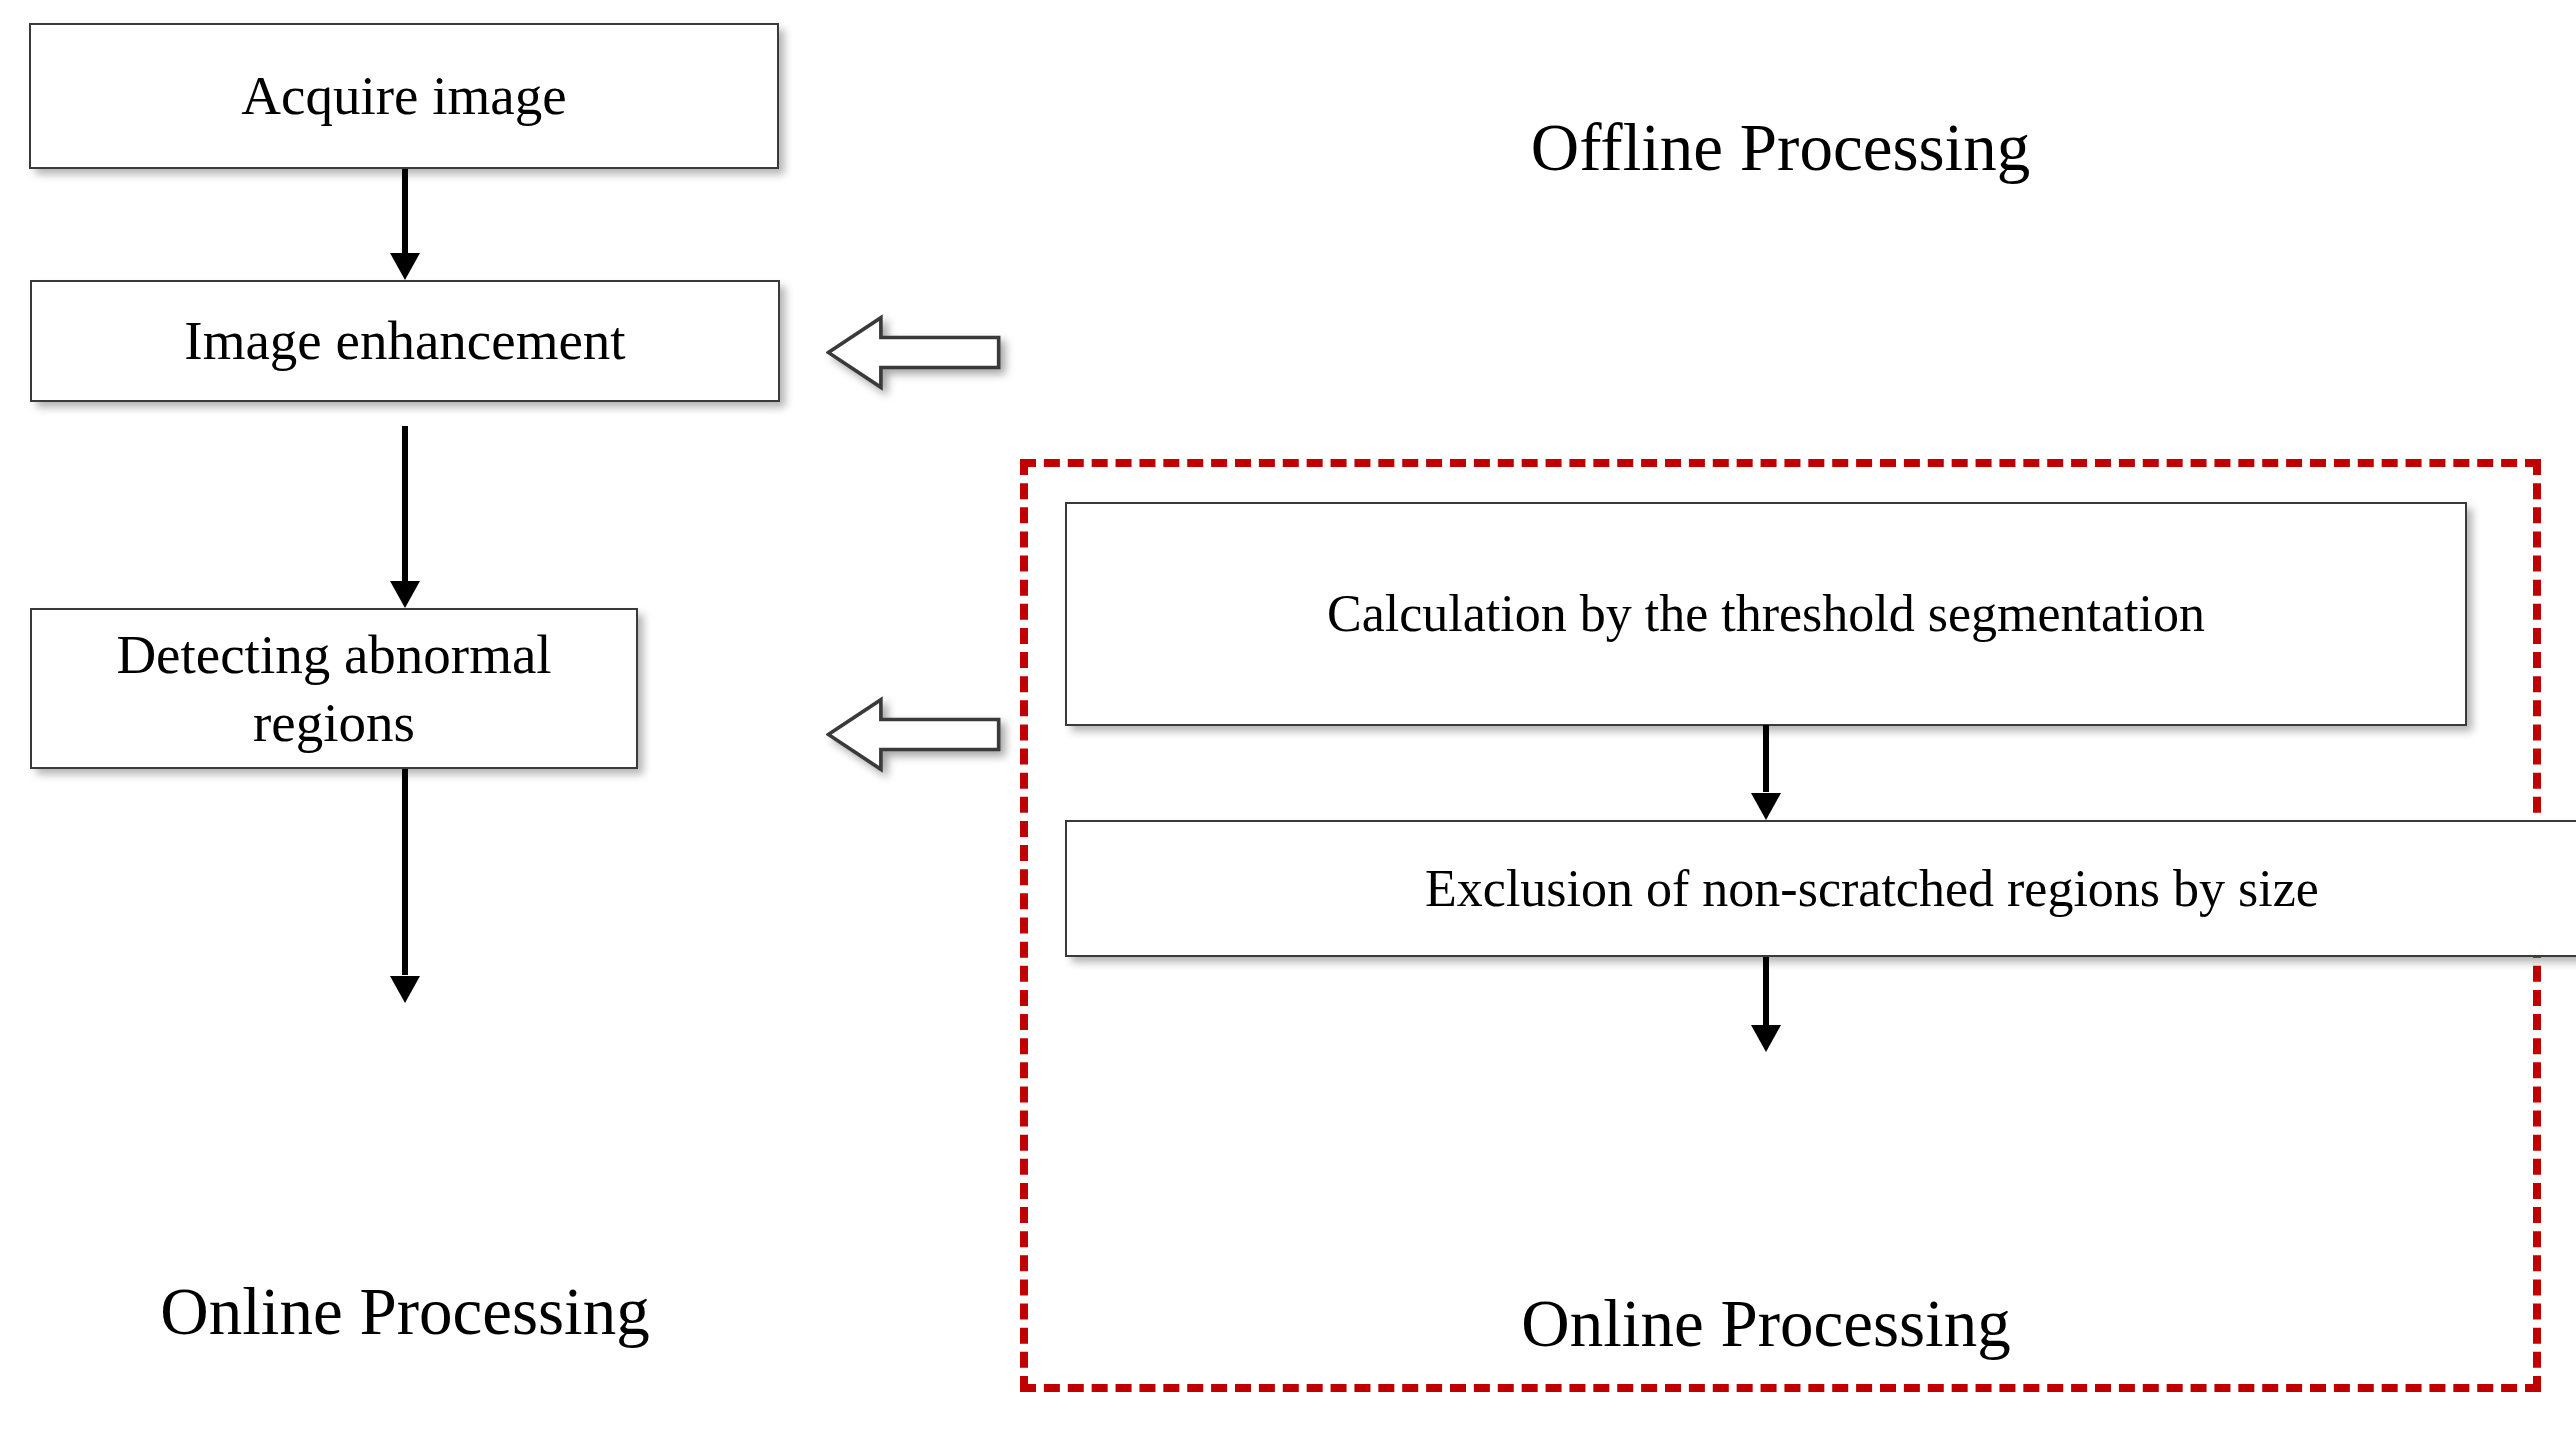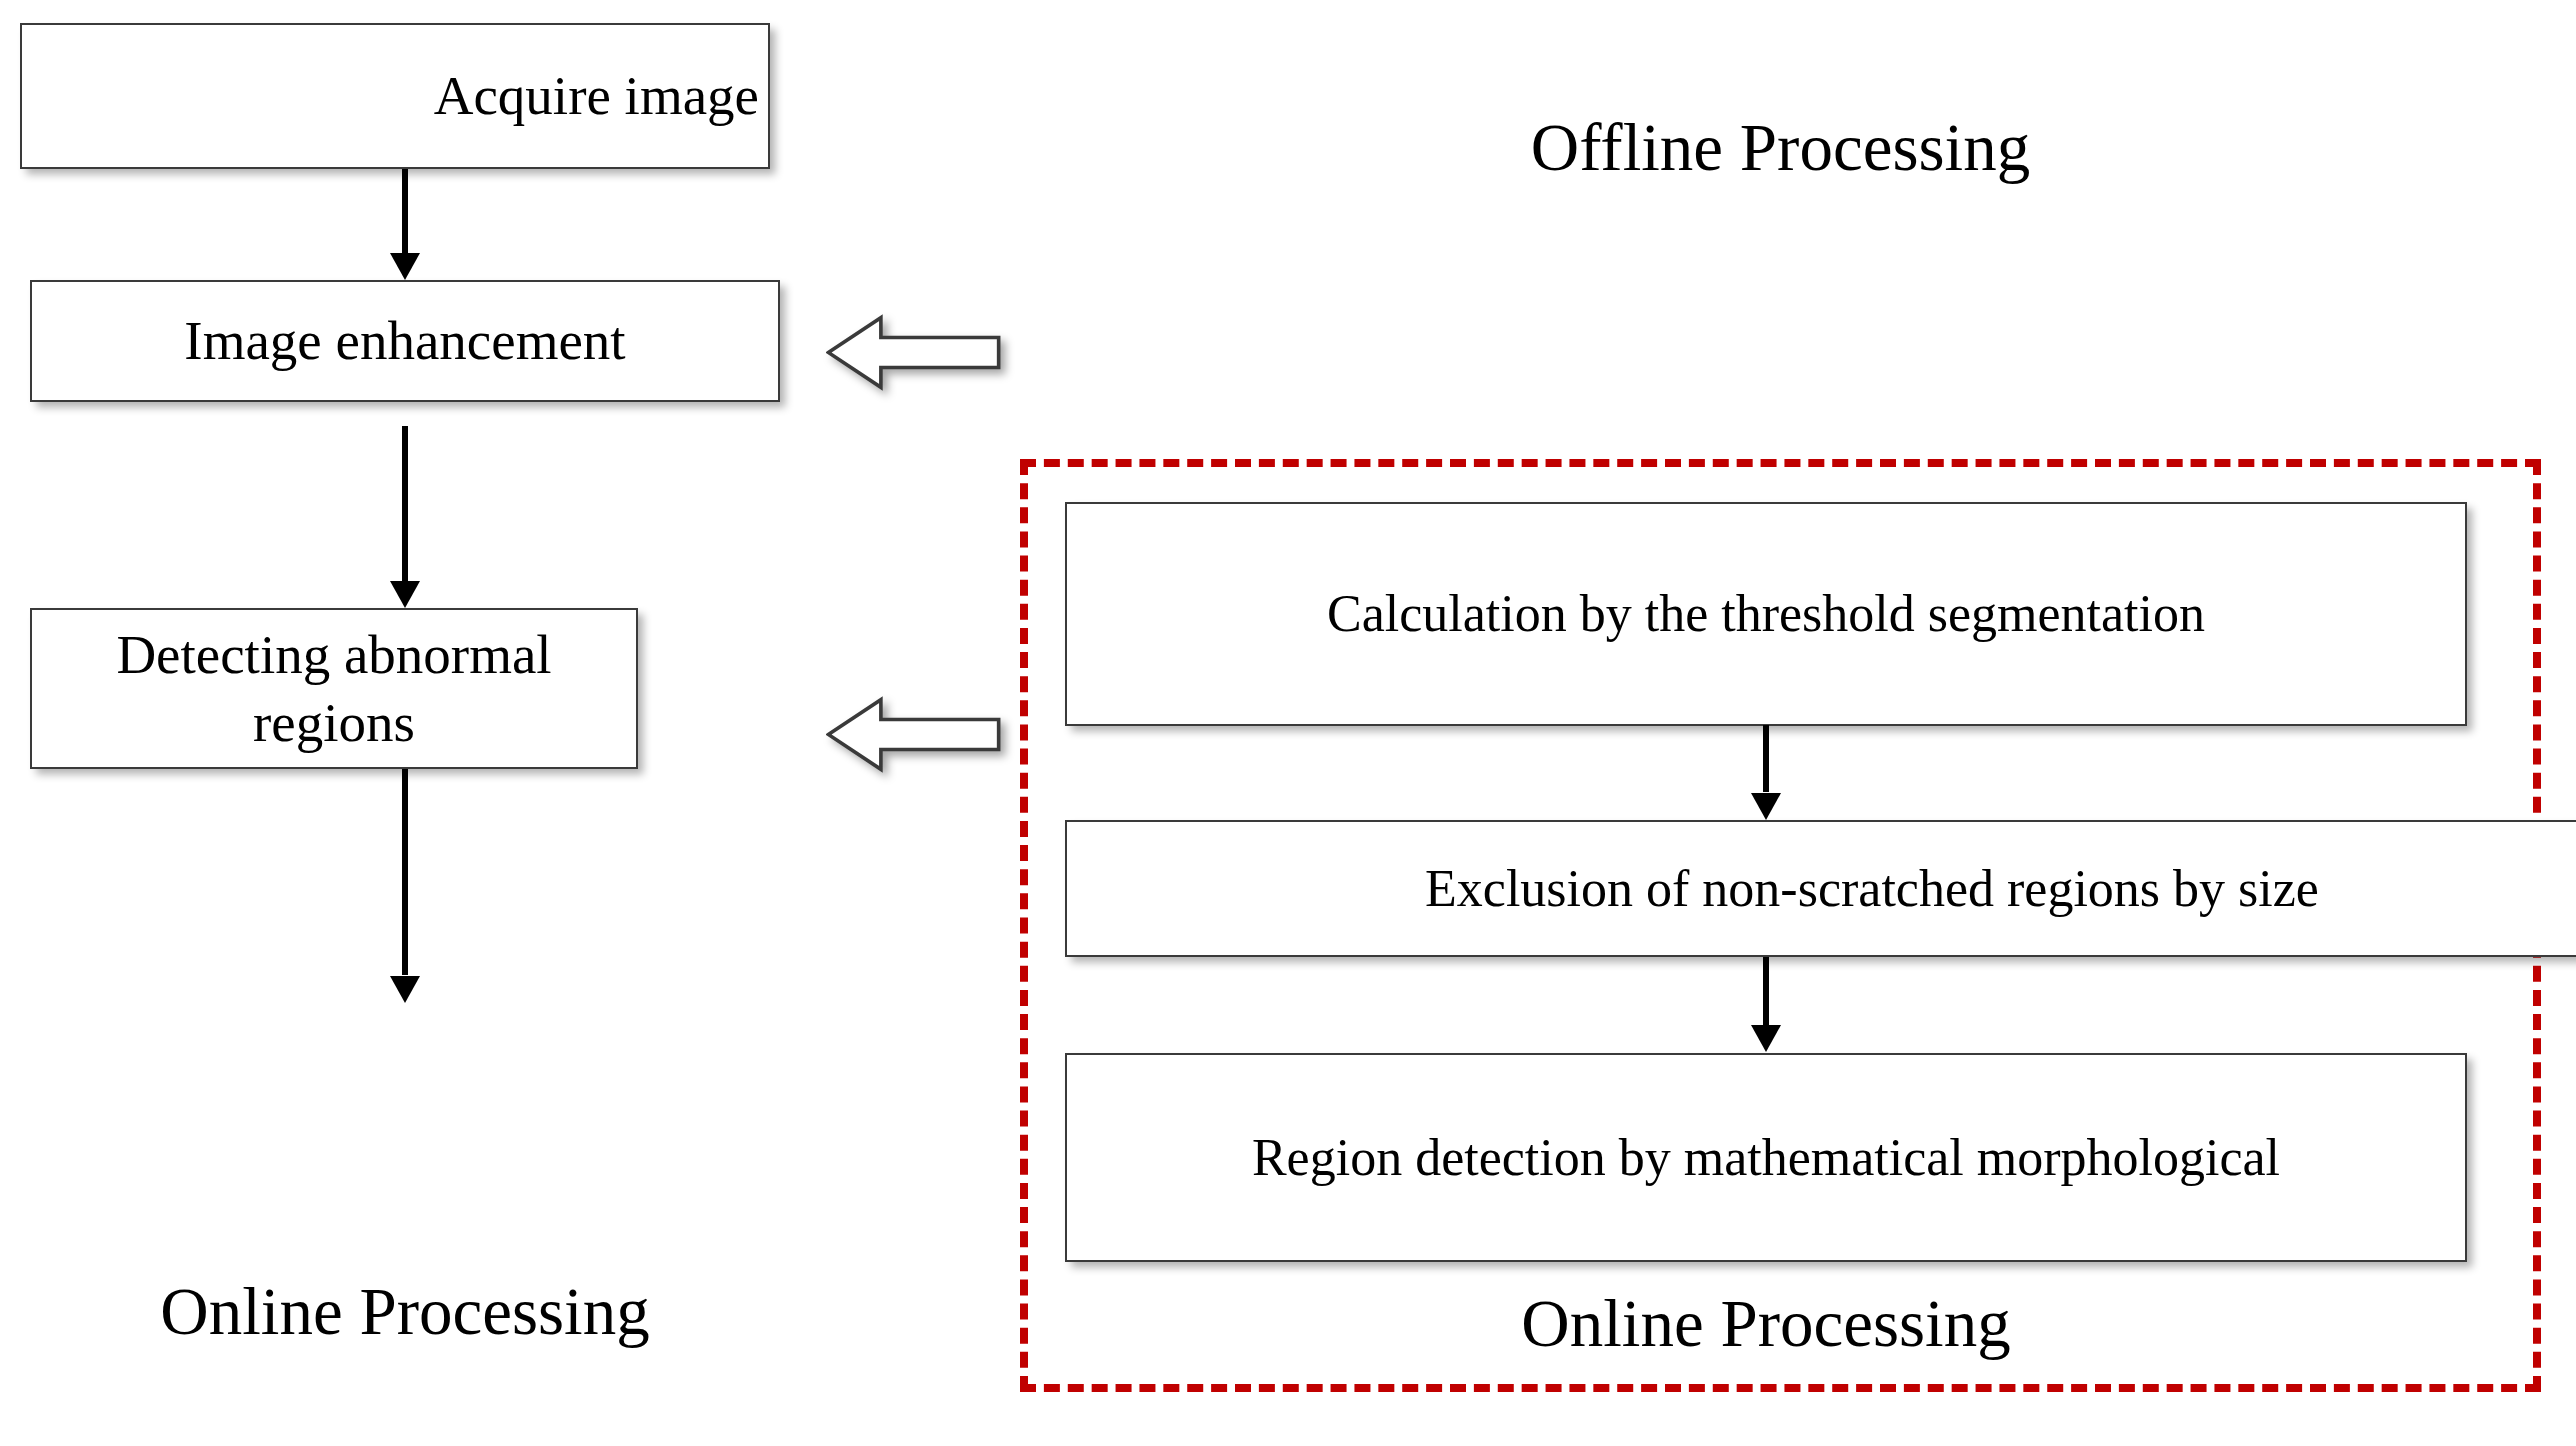--- a/index.html
+++ b/index.html
@@ -93,21 +93,21 @@
   
   .fs-lg  { font-size: 55px; }
   .fs-md  { font-size: 52px; }
   .fs-cap { font-size: 67px; }
 </style>
 </head>
 <body>
 
 <div id="canvas">
 
-  <div class="box fs-lg" style="left:20px; top:23px; width:750px; height:146px;text-align:right;">
+  <div class="box fs-lg" style="left:29px; top:23px; width:750px; height:146px;">
     <span class="box-label">Acquire image</span>
   </div>
 
   <div class="v-arrow" style="left:30px; top:169px; width:750px; height:111px;">
     <div class="shaft" style="height:84px;"></div>
     <div class="head"></div>
   </div>
 
   <div class="box fs-lg" style="left:30px; top:280px; width:750px; height:122px;">
     <span class="box-label">Image enhancement</span>
@@ -162,23 +162,20 @@
 
     <div class="box fs-md" style="left:37px; top:353px; width:1614px; height:137px;">
       <span class="box-label">Exclusion of non-scratched regions by size</span>
     </div>
 
     <div class="v-arrow" style="left:37px; top:490px; width:1402px; height:95px;">
       <div class="shaft" style="height:68px;"></div>
       <div class="head"></div>
     </div>
 
-    <div class="box fs-md" style="left:37px; top:586px; width:1402px; height:209px;">
-      <span class="box-label">Region detection by mathematical morphological</span>
-    </div>
 
     <div class="caption fs-cap" style="left:37px; top:818px; width:1402px;">
       <span>Online Processing</span>
     </div>
 
   </div>
 
 </div>
 
 

